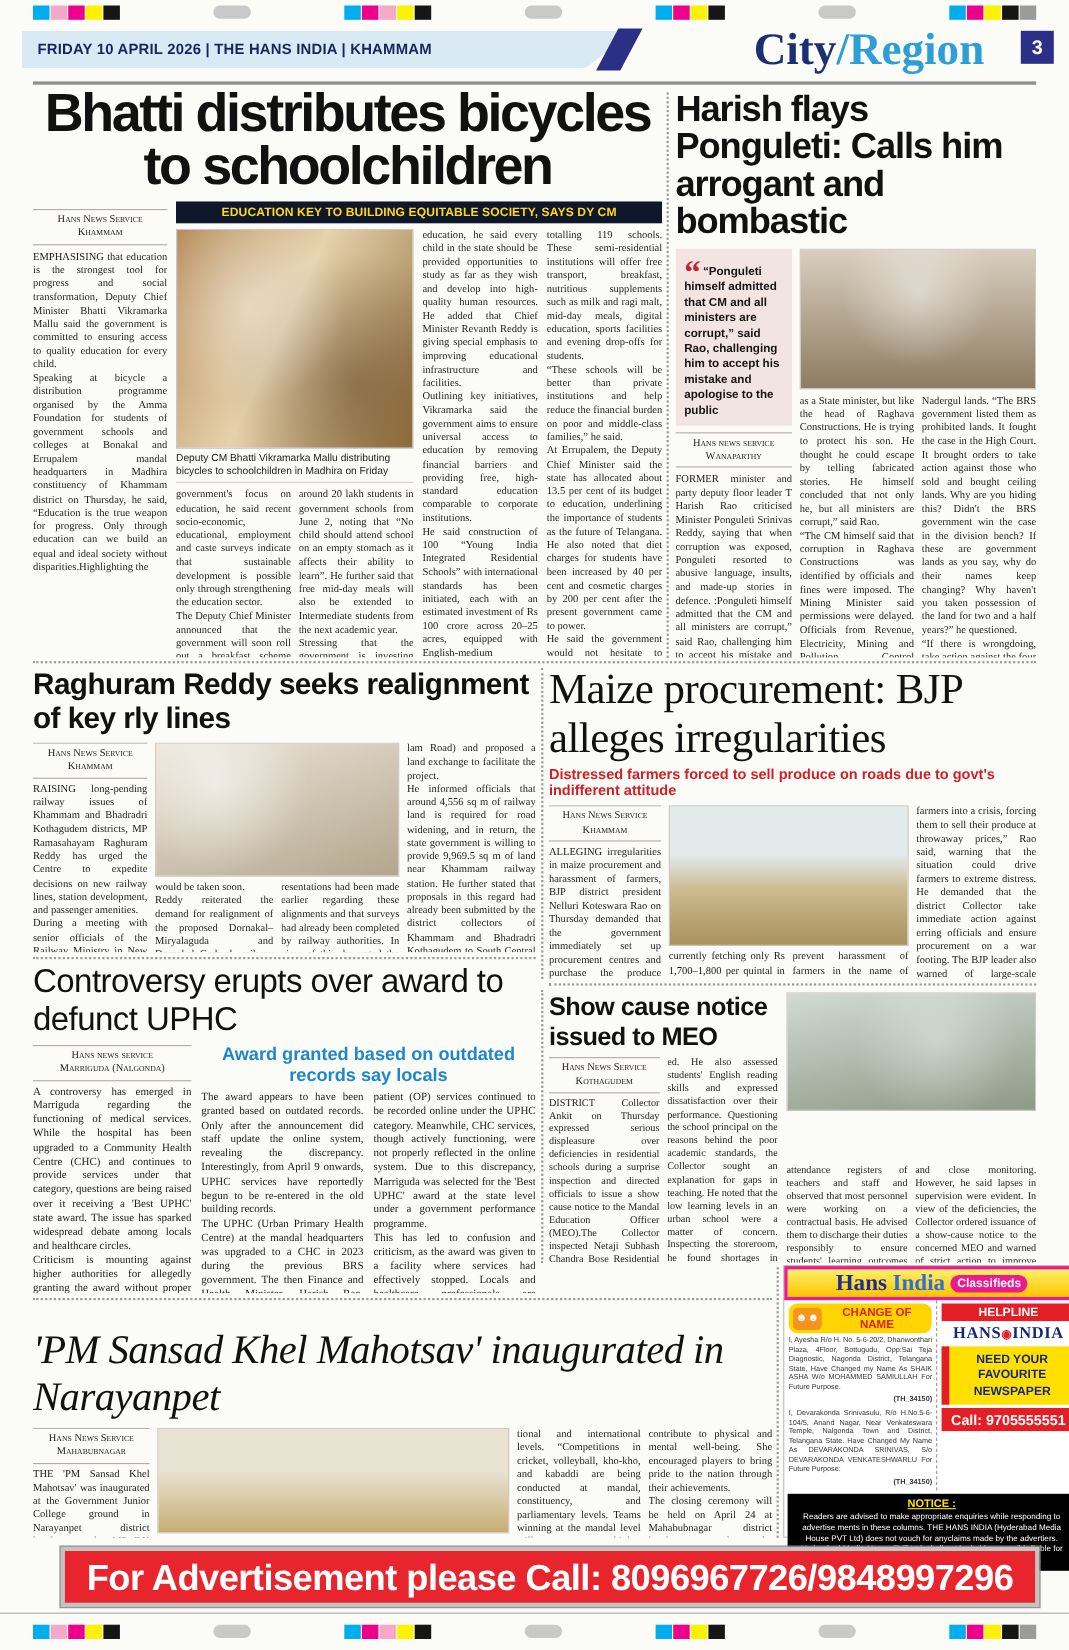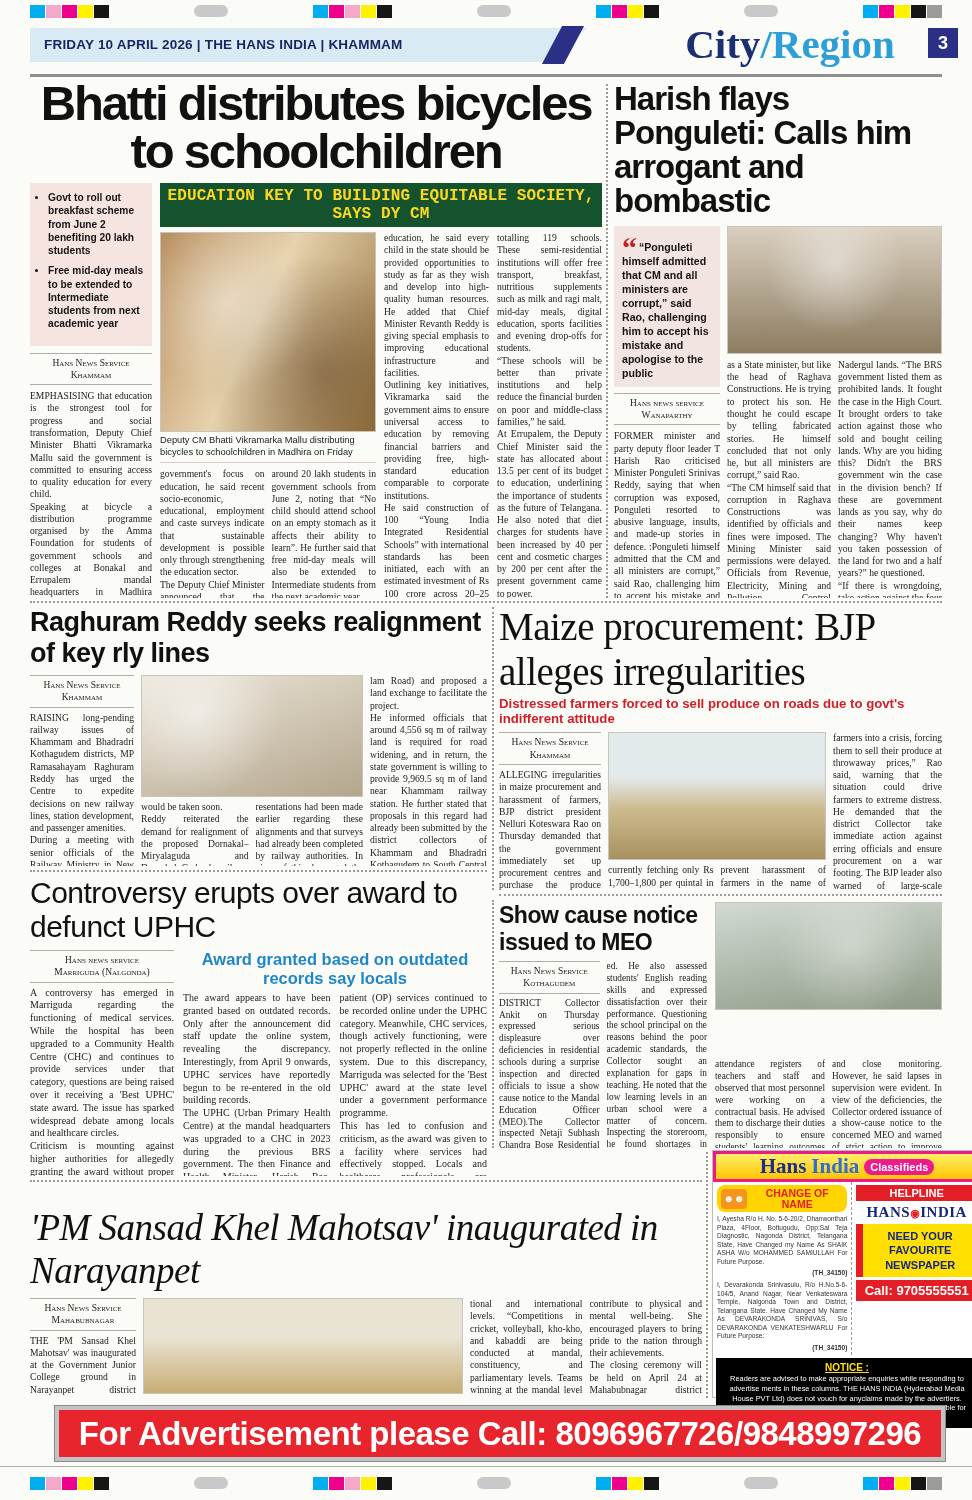--- a/index.html
+++ b/index.html
@@ -53,22 +53,22 @@
   .ph-harish { background:radial-gradient(circle at 50% 30%,rgba(255,255,255,.45),transparent 50%),linear-gradient(180deg,#d9cfbf,#8d7c61); }
   .ph-rail { background:radial-gradient(circle at 25% 30%,rgba(255,255,255,.55),transparent 45%),linear-gradient(160deg,#ece6da,#b4a68d); }
   .ph-maize { background:linear-gradient(180deg,#e2eaec 35%,#cdbb90 60%,#a8915d); }
   .ph-meo { background:radial-gradient(circle at 60% 40%,rgba(255,255,255,.35),transparent 50%),linear-gradient(170deg,#d2dad3,#8e9a86); }
   .ph-khel { background:linear-gradient(180deg,#e9e3d3 40%,#c7ad73); }
   .caption { font-family:"Liberation Sans",sans-serif; font-size:9.3px; line-height:1.25; color:#222; }
 
   .bulletbox { background:#f6e4e0; padding:8px 7px; font-family:"Liberation Sans",sans-serif;
     font-weight:bold; font-size:10.2px; line-height:1.3; color:#141414; }
   .bulletbox ul { margin:0; padding-left:11px; } .bulletbox li { margin-bottom:7px; }
-  .edbanner { background:#14532d; color:#ffd81e; font-family:Liberation Mono, monospace;
-    font-weight:bold; font-size:16px; text-align:center; padding:4px 2px; letter-spacing:.1px; }
+  .edbanner { background:#0f172a; color:#ffd81e; font-family:Liberation Sans, sans-serif;
+    font-weight:bold; font-size:11px; text-align:center; padding:4px 2px; letter-spacing:.1px; }
   .quotebox { background:#f2e4e1; padding:7px 8px 6px; font-family:"Liberation Sans",sans-serif;
     font-weight:bold; font-size:10.6px; line-height:1.32; color:#141414; }
   .qmark { color:#c9212a; font-size:30px; line-height:.5; font-family:"Liberation Serif",serif; display:inline-block; transform:translateY(7px); margin-right:2px; }
   .subhead-red { color:#d21f26; font-family:"Liberation Sans",sans-serif; font-weight:bold; font-size:13.2px; line-height:1.15; }
   .subhead-blue { color:#1e87c9; font-family:"Liberation Sans",sans-serif; font-weight:bold; font-size:16.5px; text-align:center; }
 
   .dotted-h { border-top:2px dotted #9a9a9a; }
   .dotted-v { border-left:2px dotted #9a9a9a; }
 
   
@@ -136,40 +136,34 @@
     <span class="regpill"></span>
     <span class="reggroup">
         <span class="regsq c-cyan"></span>
         <span class="regsq c-mag"></span>
         <span class="regsq c-yel"></span>
         <span class="regsq c-blk"></span>
         <span class="regsq c-gray"></span>
       </span>
   </div>
 
-  <div class="abs datebar" style="left:30px; top:28px; width:575px;">
+  <div class="abs datebar" style="left:20px; top:28px; width:575px;">
     <span>FRIDAY 10 APRIL 2026 | THE HANS INDIA | KHAMMAM</span>
   </div>
   <div class="abs slash" style="left:552px; top:26px;"></div>
   <div class="abs sectiontitle" style="left:660px; top:22px; width:260px; text-align:center;">
     <span class="sec-city">City</span><span class="sec-region">/Region</span>
   </div>
   <div class="abs pageno" style="left:928px; top:28px;">3</div>
   <div class="abs headrule" style="left:30px; right:30px; top:74px;"></div>
 
   <div class="abs article colflex" style="left:30px; top:80px; width:572px; height:518px;">
     <h1 class="hl hl-lead">Bhatti distributes bicycles to schoolchildren</h1>
     <div class="row" style="flex:1; gap:8px; margin-top:8px; overflow:hidden;">
       <div class="colflex" style="width:122px;">
-        <div class="bulletbox">
-          <ul>
-            <li>Govt to roll out breakfast scheme from June 2 benefiting 20 lakh students</li>
-            <li>Free mid-day meals to be extended to Intermediate students from next academic year</li>
-          </ul>
-        </div>
         <div class="byline" style="margin-top:7px;">
           <div>Hans News Service</div>
           <div>Khammam</div>
         </div>
         <div class="coltext" style="flex:1; margin-top:5px;">EMPHASISING that education is the strongest tool for progress and social transformation, Deputy Chief Minister Bhatti Vikramarka Mallu said the government is committed to ensuring access to quality education for every child.
 Speaking at bicycle a distribution programme organised by the Amma Foundation for students of government schools and colleges at Bonakal and Errupalem mandal headquarters in Madhira constituency of Khammam district on Thursday, he said, “Education is the true weapon for progress. Only through education can we build an equal and ideal society without disparities.Highlighting the</div>
       </div>
       <div class="colflex" style="flex:1;">
         <div class="edbanner">EDUCATION KEY TO BUILDING EQUITABLE SOCIETY, SAYS DY CM</div>
         <div class="row" style="flex:1; gap:8px; margin-top:5px; overflow:hidden;">

